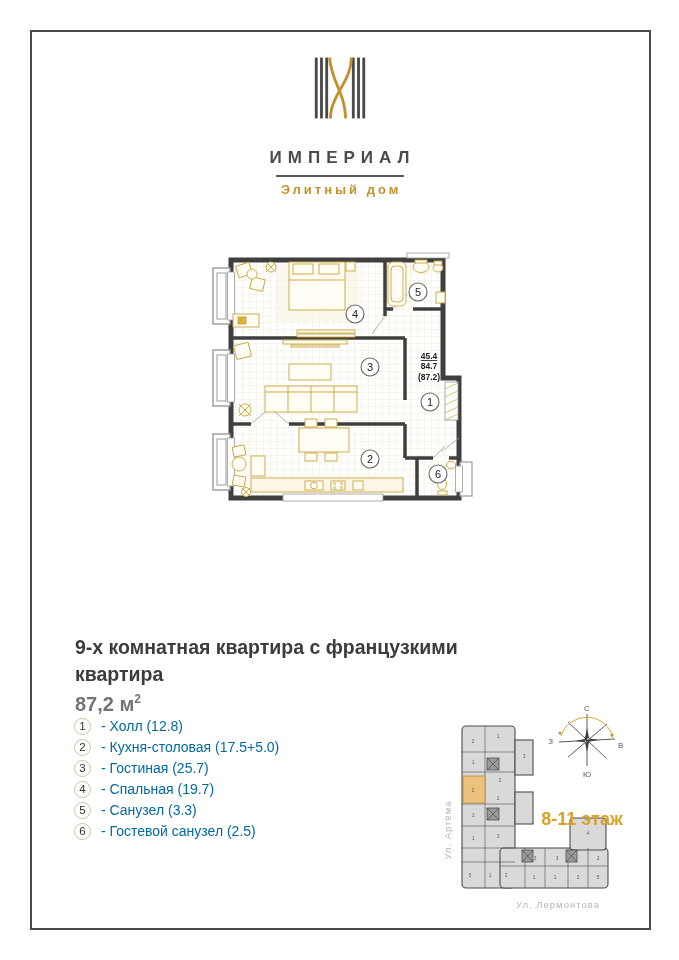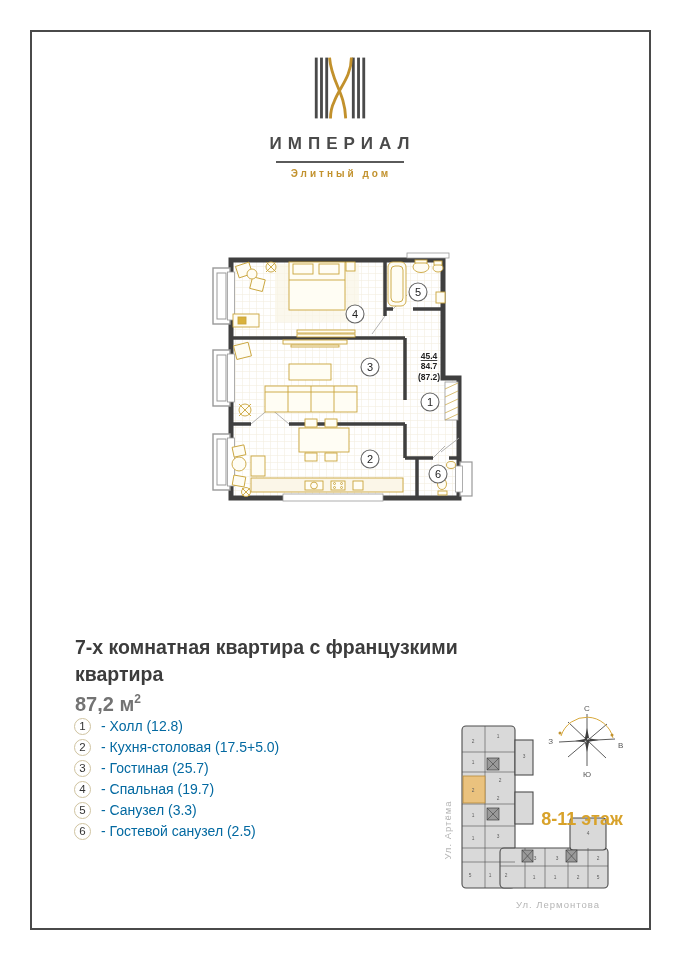--- a/index.html
+++ b/index.html
@@ -2,23 +2,23 @@
 <html><head>
 <meta charset="utf-8">
 <style>
   html,body{margin:0;padding:0;background:#ffffff;}
   .page{position:relative;width:679px;height:960px;background:#fff;overflow:hidden;
         font-family:"Liberation Sans","DejaVu Sans",sans-serif;color:#3f3f3f;}
   .frame{position:absolute;left:30px;top:30px;width:617px;height:896px;border:2px solid #4a4a4a;}
 
   
   .logo-block{position:absolute;left:0;top:50px;width:679px;text-align:center;}
-  .brand-name{margin-top:4px;font-size:17px;font-weight:600;letter-spacing:6px;padding-left:6px;color:#4a4a4a;}
+  .brand-name{margin-top:18px;font-size:17px;font-weight:600;letter-spacing:6px;padding-left:6px;color:#4a4a4a;}
   .brand-divider{width:128px;height:2px;background:#5a5a5a;margin:7px auto 5px auto;}
-  .brand-tagline{font-size:10px;font-weight:600;letter-spacing:3px;padding-left:3px;color:#c2922e;}
+  .brand-tagline{font-size:13px;font-weight:600;letter-spacing:3px;padding-left:3px;color:#c2922e;}
 
   
   .plan-wrap{position:absolute;left:193px;top:250px;width:284px;height:268px;}
 
   
   .title-block{position:absolute;left:75px;top:634px;width:480px;}
   .listing-title{font-size:19.5px;font-weight:700;color:#3c3c3c;line-height:27px;}
   .listing-area{font-size:20px;font-weight:700;color:#737373;margin-top:4px;}
   .listing-area sup{font-size:12px;}
 
@@ -229,21 +229,21 @@
         <g>
           <circle cx="245" cy="222" r="9" fill="#fff" stroke="#666" stroke-width="1.1"></circle>
           <text x="245" y="226" font-size="11" text-anchor="middle" fill="#222">6</text>
         </g>
       </g>
     </svg>
   </div>
 
   <div class="title-block">
     <div class="listing-title">
-      <div>7-х комнатная квартира с французкими</div>
+      <div>9-х комнатная квартира с французкими</div>
       <div>квартира</div>
     </div>
     <div class="listing-area"><span>87,2 м</span><sup>2</sup></div>
   </div>
 
   <div class="legend">
     <div class="legend-item">
       <span class="legend-num">1</span>
       <span class="legend-label">- Холл (12.8)</span>
     </div>

